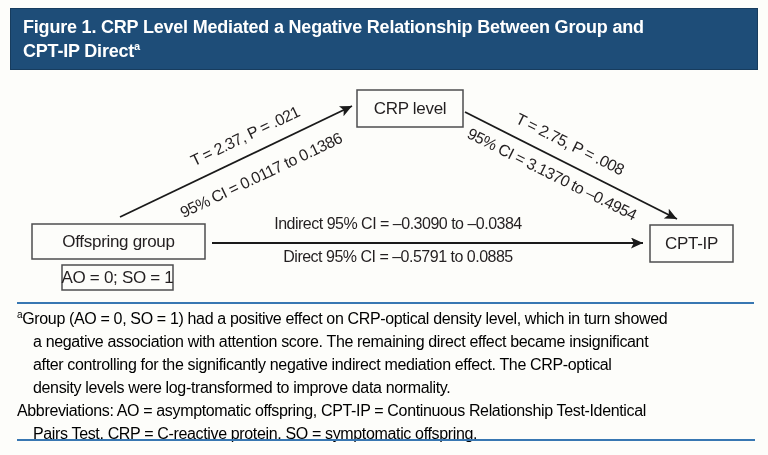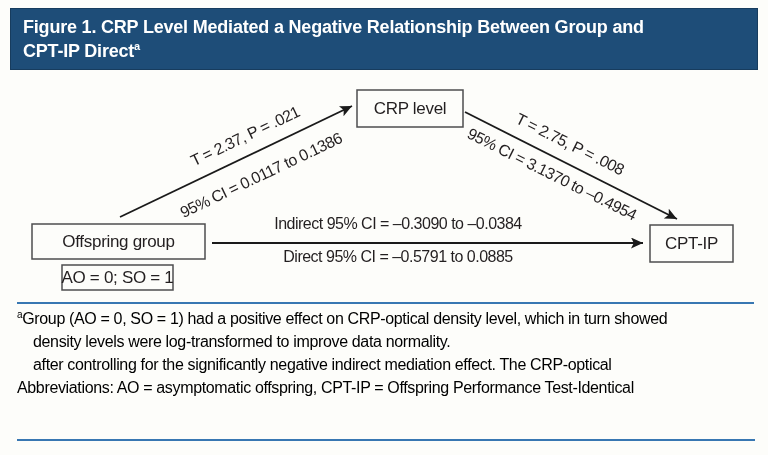--- a/index.html
+++ b/index.html
@@ -125,20 +125,22 @@
     <text class="box-label" x="117.5" y="199.5" text-anchor="middle" dy="0.35em">AO = 0; SO = 1</text>
 
     <rect x="650" y="147" width="83" height="37"></rect>
     <text class="box-label" x="691.5" y="165.5" text-anchor="middle" dy="0.35em">CPT-IP</text>
   </svg>
 
   <div class="rule rule-top"></div>
 
   <div class="footnote">
     <div class="fn-line"><sup class="fn-sup">a</sup><span>Group (AO = 0, SO = 1) had a positive effect on CRP-optical density level, which in turn showed</span></div>
+    <div class="fn-line cont">a negative association with attention score. The remaining direct effect became insignificant</div>
+    <div class="fn-line cont">after controlling for the significantly negative indirect mediation effect. The CRP-optical</div>
     <div class="fn-line cont">density levels were log-transformed to improve data normality.</div>
-    <div class="fn-line cont">after controlling for the significantly negative indirect mediation effect. The CRP-optical</div>
-    <div class="fn-line">Abbreviations: AO = asymptomatic offspring, CPT-IP = Offspring Performance Test-Identical</div>
+    <div class="fn-line">Abbreviations: AO = asymptomatic offspring, CPT-IP = Continuous Relationship Test-Identical</div>
+    <div class="fn-line cont">Pairs Test, CRP = C-reactive protein, SO = symptomatic offspring.</div>
   </div>
 
   <div class="rule rule-bottom"></div>
 
 </div>
 
 </body></html>

